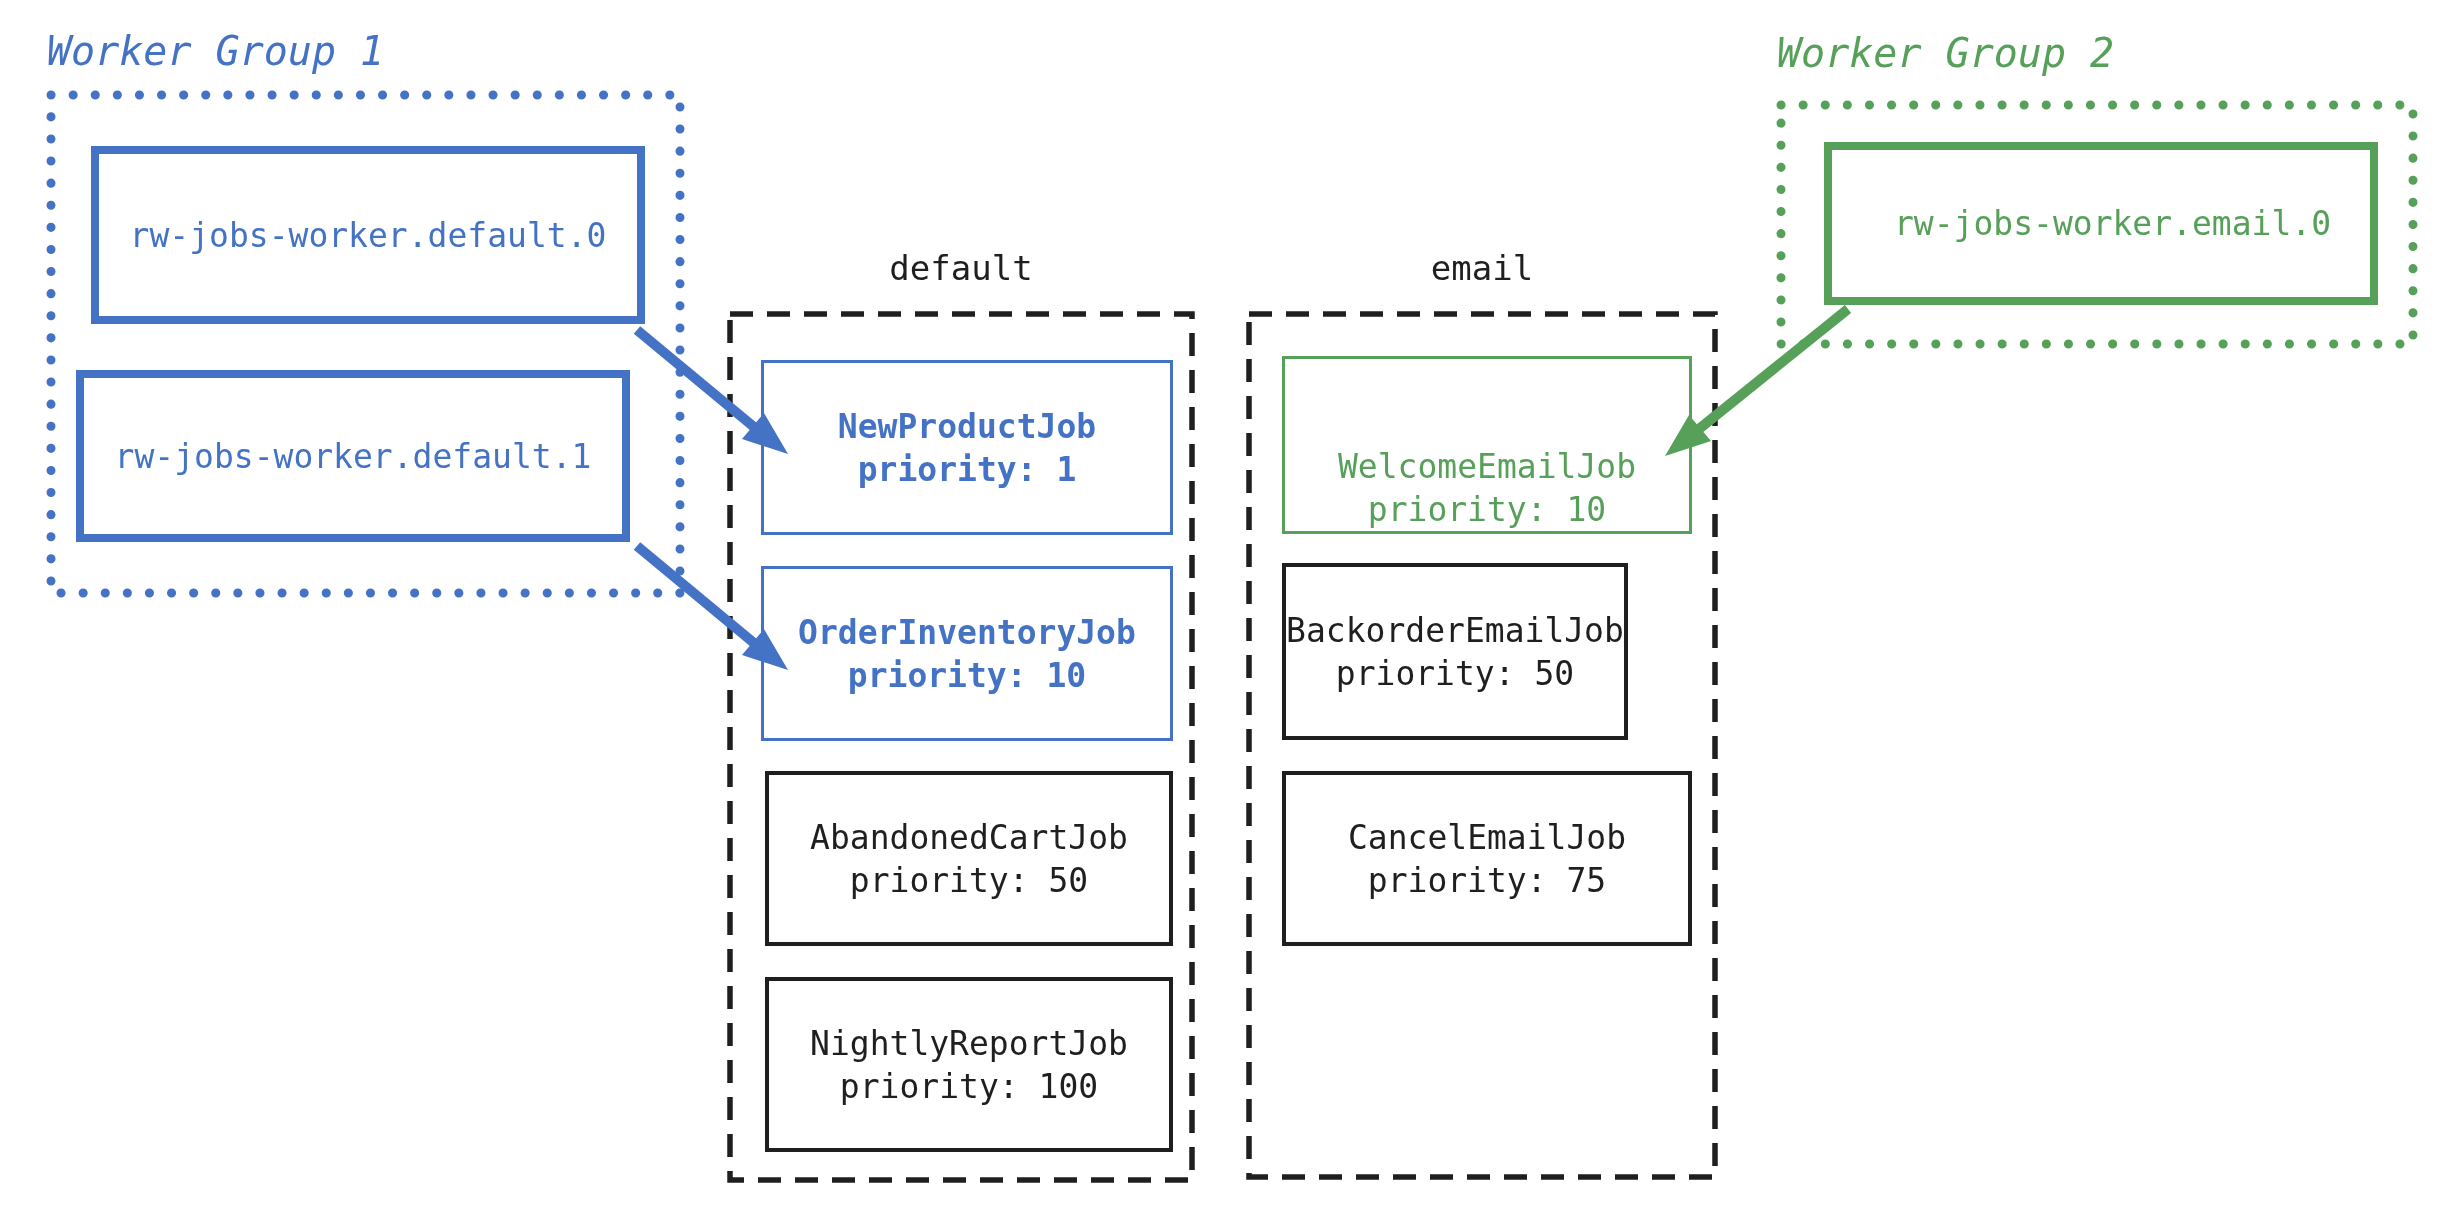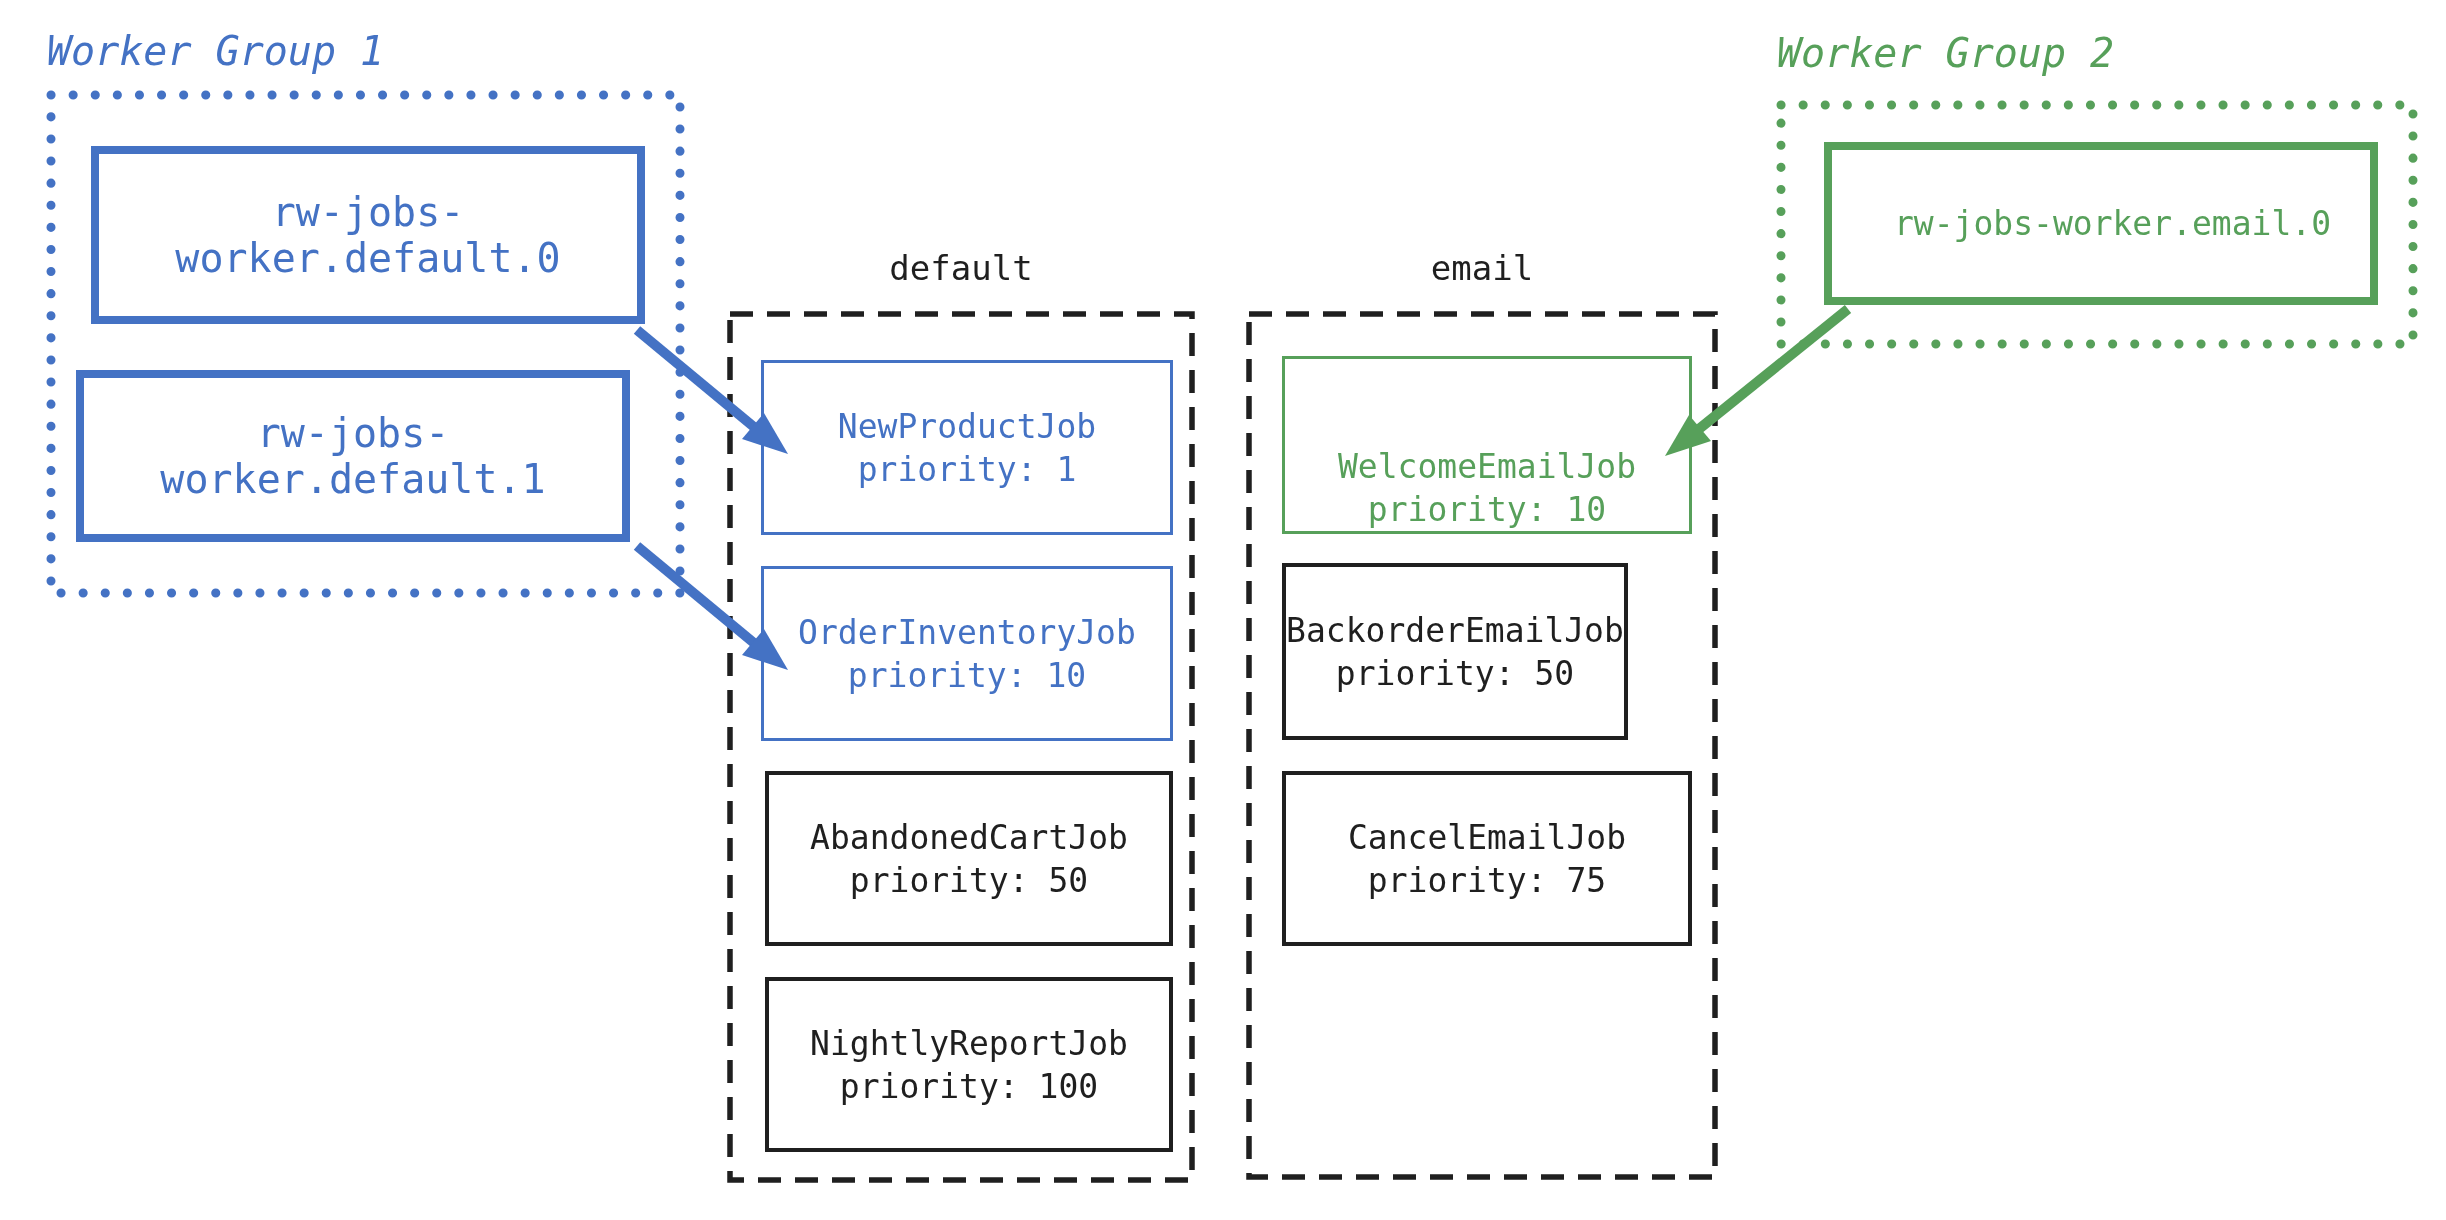--- a/index.html
+++ b/index.html
@@ -12,24 +12,24 @@
   html, body { background: var(--bg); }
   body {
     font-family: "DejaVu Sans Mono", "Liberation Mono", monospace;
     width: 2446px; height: 1220px; position: relative; overflow: hidden;
   }
   .canvas { position: absolute; left: 0; top: 0; width: 2446px; height: 1220px; }
   .layer-svg { position: absolute; left: 0; top: 0; z-index: 3; pointer-events: none; }
   .box { position: absolute; z-index: 2; background: var(--bg);
          display: flex; flex-direction: column; align-items: center; justify-content: center;
          text-align: center; }
-  .worker-box-blue { border: 8px solid var(--blue); color: var(--blue); font-size: 40px; }
+  .worker-box-blue { border: 8px solid var(--blue); color: var(--blue); font-size: 33px; }
   .worker-box-green { border: 8px solid var(--green); color: var(--green); font-size: 33px; padding-left: 23px; }
   .job-box { font-size: 33px; line-height: 43px; }
-  .job-blue  { border: 3px solid var(--blue);  color: var(--blue); }
+  .job-blue  { border: 3px solid var(--blue);  color: var(--blue); font-weight: bold; }
   .job-green { border: 3px solid var(--green); color: var(--green); justify-content: flex-end; }
   .job-black { border: 4px solid var(--ink);   color: var(--ink); }
   .title { position: absolute; z-index: 2; font-size: 40px; white-space: nowrap; font-style: italic; }
   .title-blue { color: var(--blue); }
   .title-green { color: var(--green); }
   .queue-label { position: absolute; z-index: 2; font-size: 34px; color: var(--ink); text-align: center; white-space: nowrap; }
   .stroke-blue  { stroke: var(--blue); }
   .stroke-green { stroke: var(--green); }
   .stroke-ink   { stroke: var(--ink); }
   .fill-blue  { fill: var(--blue); }

